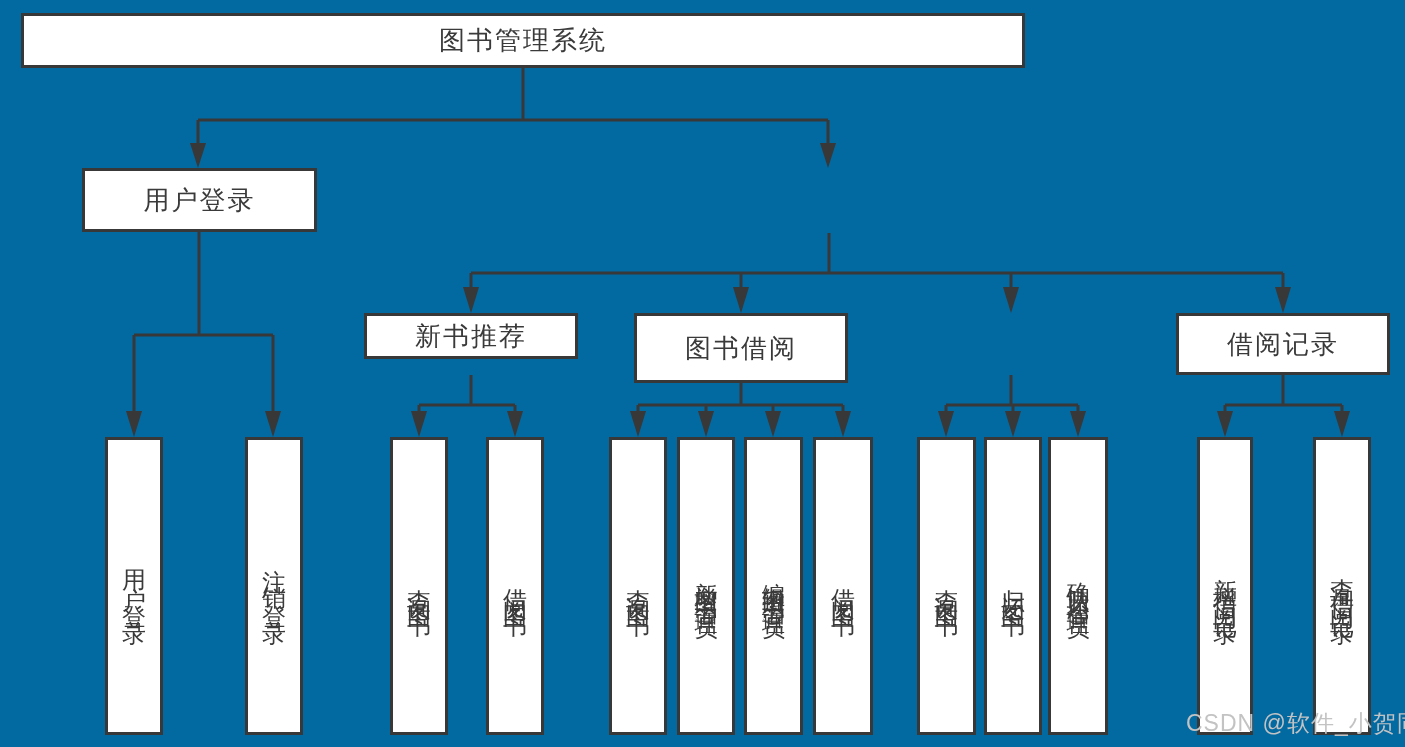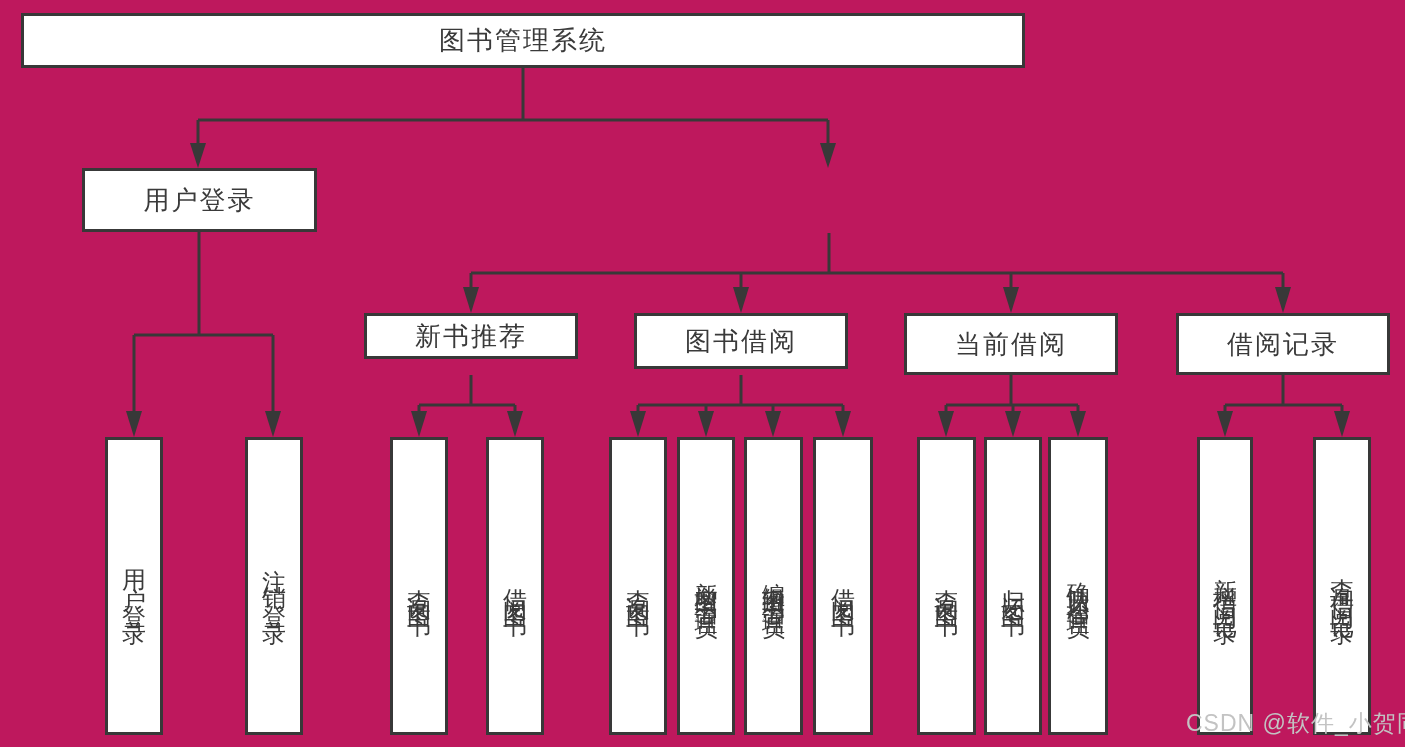--- a/index.html
+++ b/index.html
@@ -4,21 +4,21 @@
 <style>
   html, body {
     margin: 0;
     padding: 0;
     background: #ffffff;
   }
   .stage {
     position: relative;
     width: 1405px;
     height: 747px;
-    background: #be185d;
+    background: #0369a1;
     font-family: "Liberation Sans", "DejaVu Sans", sans-serif;
     color: #3a3a3a;
     overflow: hidden;
   }
   svg.connectors {
     position: absolute;
     left: 0; top: 0;
     width: 1405px;
     height: 747px;
   }
@@ -103,25 +103,22 @@
     <span>图书管理系统</span>
   </div>
 
   <div class="box hlabel" style="left:82px; top:168px; width:235px; height:64px;">
     <span>用户登录</span>
   </div>
 
   <div class="box hlabel" style="left:364px; top:313px; width:214px; height:46px;">
     <span>新书推荐</span>
   </div>
-  <div class="box hlabel" style="left:634px; top:313px; width:214px; height:56px;">
+  <div class="box hlabel" style="left:634px; top:313px; width:214px; height:70px;">
     <span>图书借阅</span>
-  </div>
-  <div class="box hlabel" style="left:904px; top:313px; width:214px; height:62px;">
-    <span>当前借阅</span>
   </div>
   <div class="box hlabel" style="left:1176px; top:313px; width:214px; height:62px;">
     <span>借阅记录</span>
   </div>
 
   <div class="box leaf sp-wide" style="left:105px; top:437px; width:58px; height:298px;">
     <span>用户登录</span>
   </div>
   <div class="box leaf sp-wide" style="left:245px; top:437px; width:58px; height:298px;">
     <span>注销登录</span>

